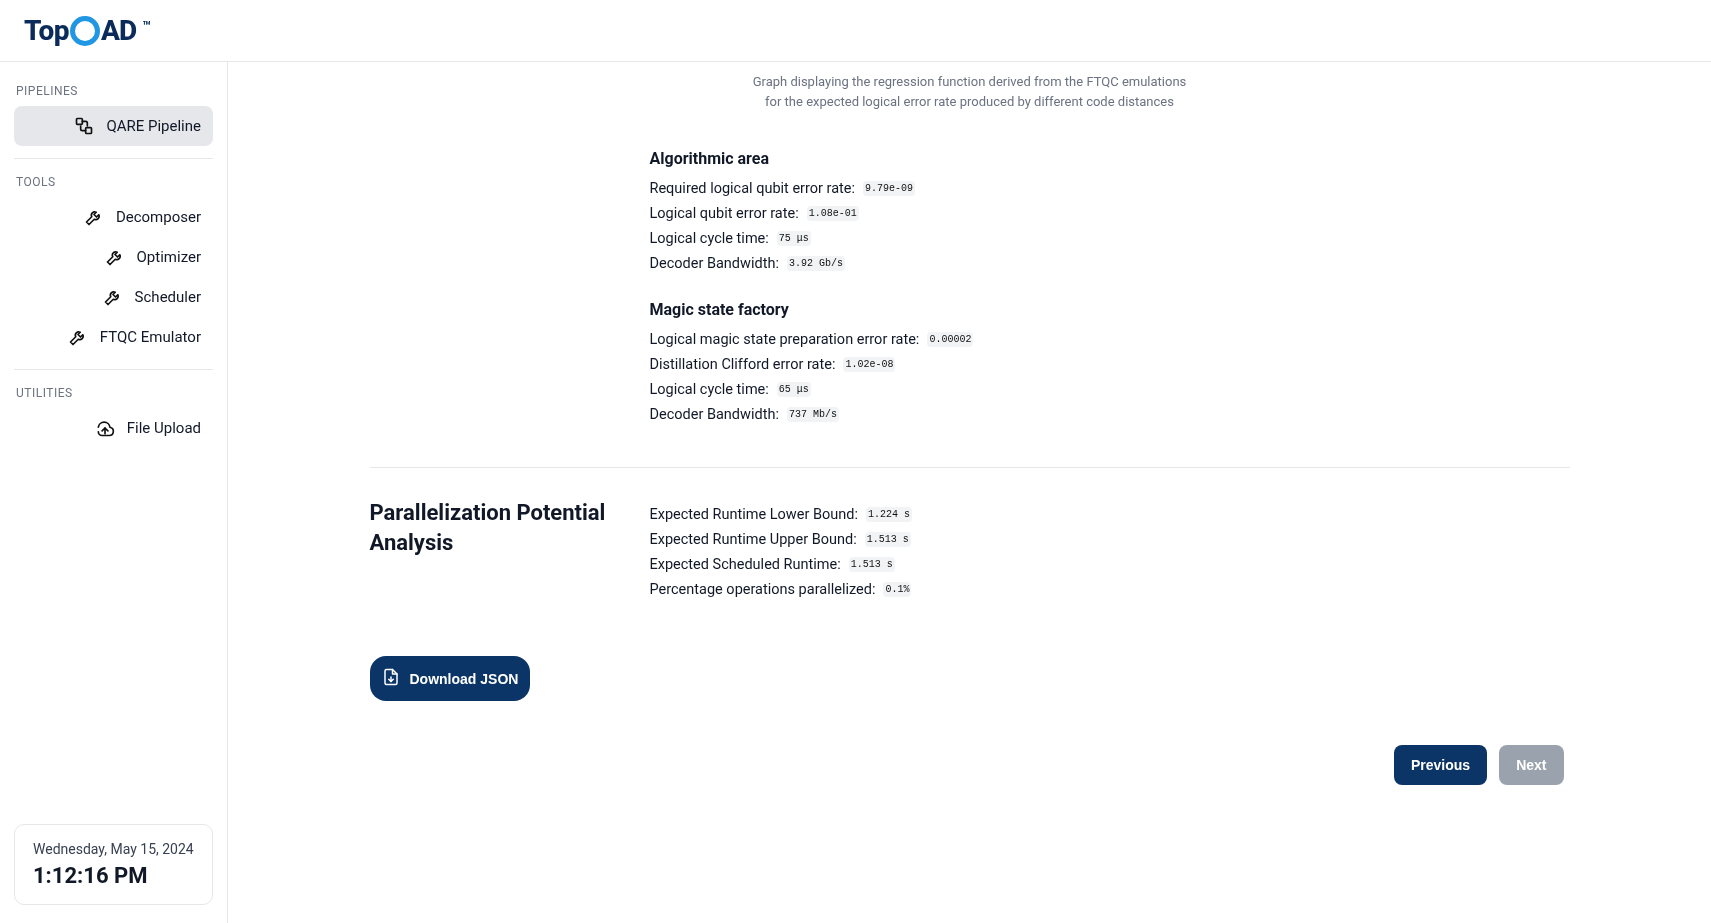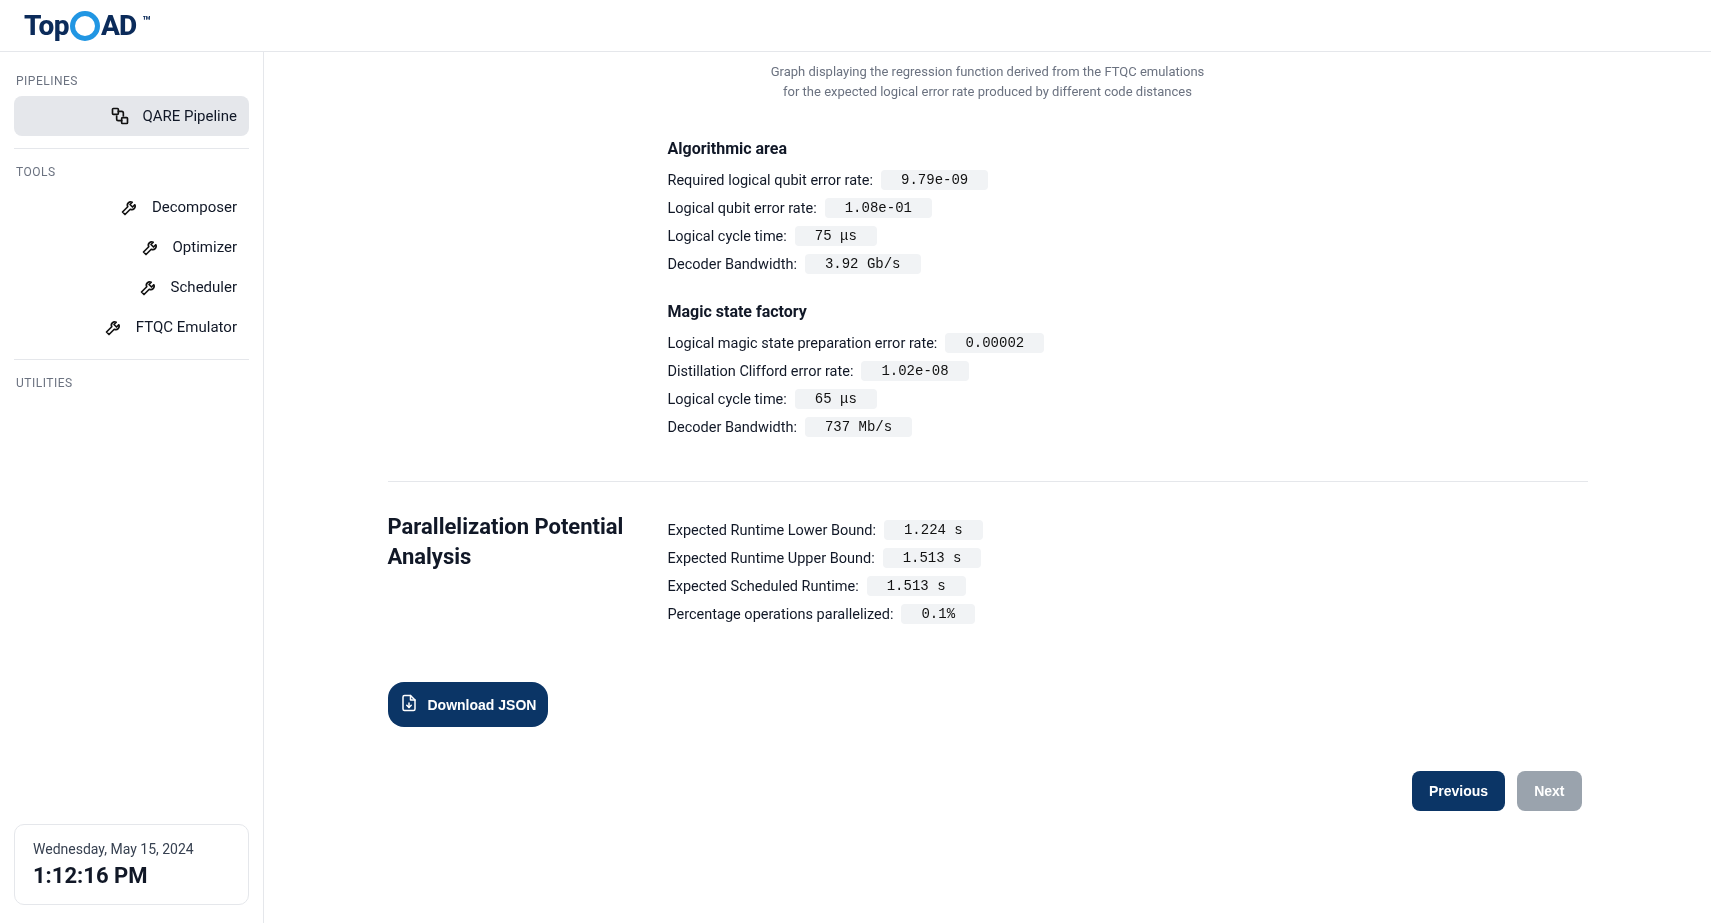--- a/index.html
+++ b/index.html
@@ -1,47 +1,47 @@
 <!DOCTYPE html>
 <html><head>
 <meta charset="utf-8">
 <style>
   * { box-sizing: border-box; margin: 0; padding: 0; }
   html, body { height: 100%; font-family: -apple-system, BlinkMacSystemFont, "Segoe UI", Roboto, Helvetica, Arial, sans-serif; color: #111; background: #fff; }
   .app { display: flex; flex-direction: column; height: 100vh; }
-  .topbar { height: 52px; border-bottom: 1px solid #e5e7eb; display: flex; align-items: center; padding: 0 24px; }
+  .topbar { height: 62px; border-bottom: 1px solid #e5e7eb; display: flex; align-items: center; padding: 0 24px; }
   .logo { display: flex; align-items: center; gap: 2px; user-select: none; }
   .logo .t1 { font-size: 28px; font-weight: 800; color: #0b2b5a; letter-spacing: -0.5px; }
   .logo .ocircle { width: 30px; height: 30px; border: 5px solid #2196e3; border-radius: 50%; display: inline-block; margin: 0 -1px; }
   .logo .t2 { font-size: 28px; font-weight: 800; color: #0b2b5a; letter-spacing: -1px; }
   .logo .tm { font-size: 14px; font-weight: 700; color: #0b2b5a; margin-left: 4px; margin-top: -10px; }
 
   .body { flex: 1; display: flex; min-height: 0; }
-  .sidebar { width: 264px; border-right: 1px solid #e5e7eb; padding: 18px 14px; display: flex; flex-direction: column; }
+  .sidebar { width: 228px; border-right: 1px solid #e5e7eb; padding: 18px 14px; display: flex; flex-direction: column; }
   .section-label { font-size: 12px; letter-spacing: 0.5px; color: #6b7280; margin: 4px 2px 8px; text-transform: uppercase; }
   .nav-item { display: flex; align-items: center; gap: 12px; padding: 10px 12px; border-radius: 8px; font-size: 15px; color: #111827; cursor: pointer; justify-content: flex-end; }
   .nav-item.active { background: #e5e7eb; }
   .nav-icon { width: 20px; height: 20px; flex: 0 0 20px; color: #111; }
   .divider { height: 1px; background: #e5e7eb; margin: 12px 0; }
 
   .datetime-card { margin-top: auto; border: 1px solid #e5e7eb; border-radius: 10px; padding: 16px 18px; }
   .dt-date { font-size: 14px; color: #374151; margin-bottom: 6px; }
   .dt-time { font-size: 22px; font-weight: 700; color: #111827; }
 
   .main { flex: 1; overflow: auto; padding: 0 36px 60px; position: relative; }
   .content-wrap { max-width: 1200px; margin: 0 auto; }
 
   .caption-center { text-align: center; color: #6b7280; font-size: 13px; margin: 4px auto 36px; max-width: 440px; line-height: 1.5; }
 
   .two-col { display: grid; grid-template-columns: 260px 1fr; gap: 20px; align-items: start; }
   .sec-title { font-size: 22px; font-weight: 700; color: #111827; line-height: 1.35; }
   .sub-title { font-size: 16px; font-weight: 700; color: #111827; margin: 2px 0 12px; }
   .kv { display: flex; align-items: center; gap: 8px; margin: 8px 0; font-size: 14.5px; color: #111827; flex-wrap: wrap; }
   .kv .label { color: #111827; }
-  .val { font-family: ui-monospace, SFMono-Regular, Menlo, Consolas, "Liberation Mono", monospace; background: #f1f3f5; border-radius: 4px; padding: 2px 20px; font-size: 14px; color: #111; }
+  .val { font-family: ui-monospace, SFMono-Regular, Menlo, Consolas, "Liberation Mono", monospace; background: #f1f3f5; border-radius: 4px; padding: 2px 2px; font-size: 10px; color: #111; }
 
   .hr-full { border: none; border-top: 1px solid #e5e7eb; margin: 36px 0 30px; }
 
   .download-btn { display: inline-flex; align-items: center; gap: 10px; background: #0b3566; color: #fff; border: none; border-radius: 16px; padding: 12px 12px; font-size: 14px; font-weight: 600; cursor: pointer; margin-top: 50px; }
   .download-btn svg { width: 18px; height: 18px; }
 
   .footer-nav { display: flex; justify-content: flex-end; gap: 12px; margin-top: 44px; padding-right: 6px; }
   .btn { border: none; border-radius: 8px; padding: 12px 17px; font-size: 14px; font-weight: 600; cursor: pointer; }
   .btn-primary { background: #0b3566; color: #fff; }
   .btn-secondary { background: #9aa3ad; color: #fff; }
@@ -114,20 +114,30 @@
               <path d="M14.7 6.3a4 4 0 0 0-5.4 5.4L3 18l3 3 6.3-6.3a4 4 0 0 0 5.4-5.4L15 12l-3-3 2.7-2.7z"></path>
             </svg>
         </span>
         <span>FTQC Emulator</span>
       </div>
 
       <div class="divider"></div>
 
       <div class="section-label">UTILITIES</div>
 
+      <div class="nav-item">
+        <span class="nav-icon">
+          <svg viewBox="0 0 24 24" fill="none" stroke="currentColor" stroke-width="2" stroke-linecap="round" stroke-linejoin="round">
+              <path d="M4 16.5A4.5 4.5 0 0 0 8.5 21H17a5 5 0 0 0 .9-9.92A7 7 0 0 0 4 11"></path>
+              <path d="M12 12v7"></path>
+              <path d="m8.5 15.5 3.5-3.5 3.5 3.5"></path>
+            </svg>
+        </span>
+        <span>File Upload</span>
+      </div>
 
       <div class="datetime-card">
         <div class="dt-date">Wednesday, May 15, 2024</div>
         <div class="dt-time">1:12:16 PM</div>
       </div>
     </aside>
 
     <main class="main">
       <div class="content-wrap">
         

